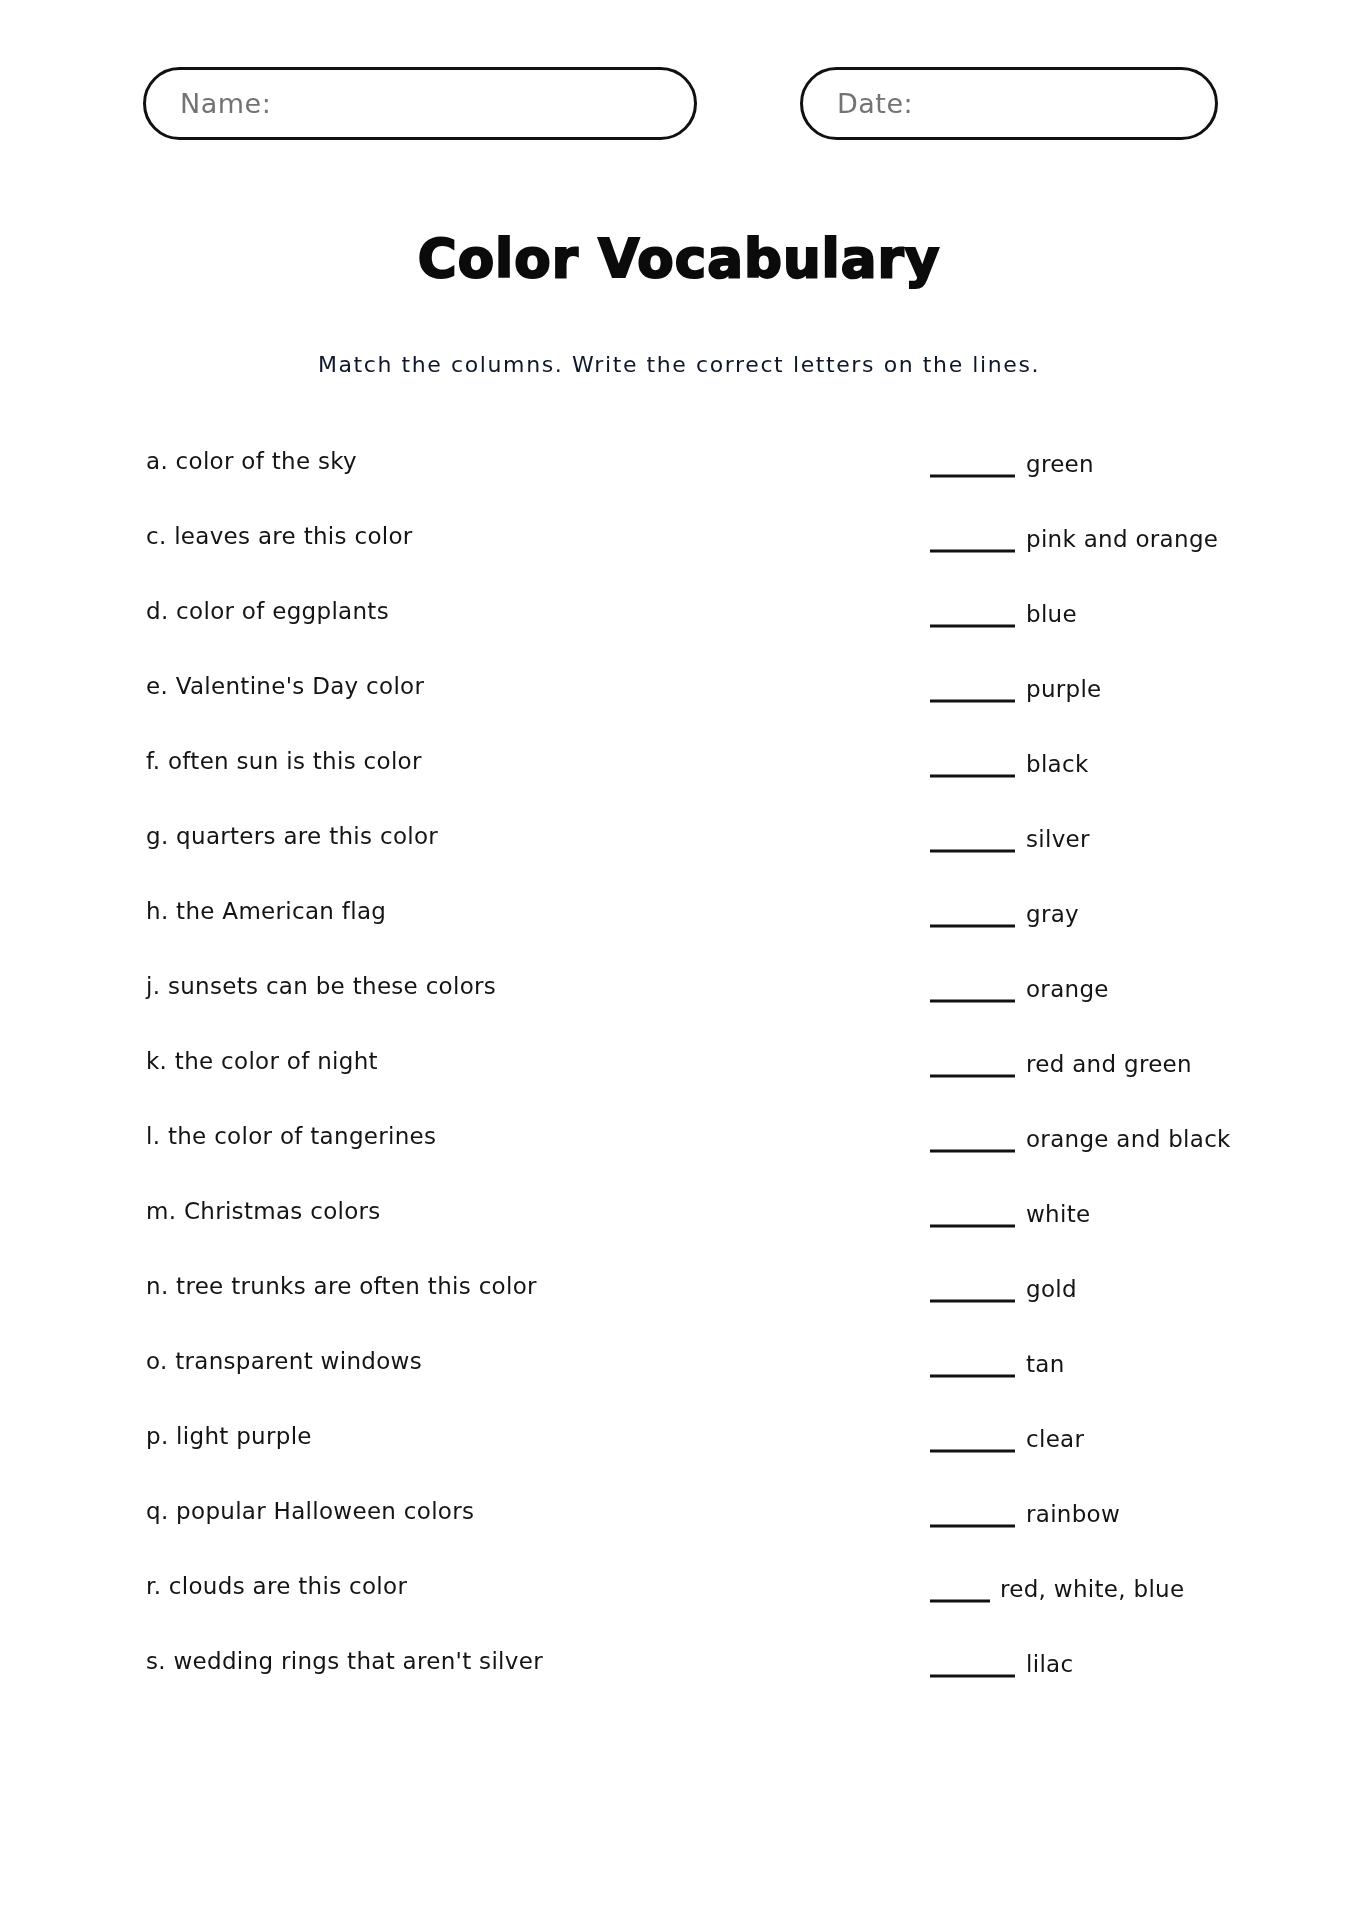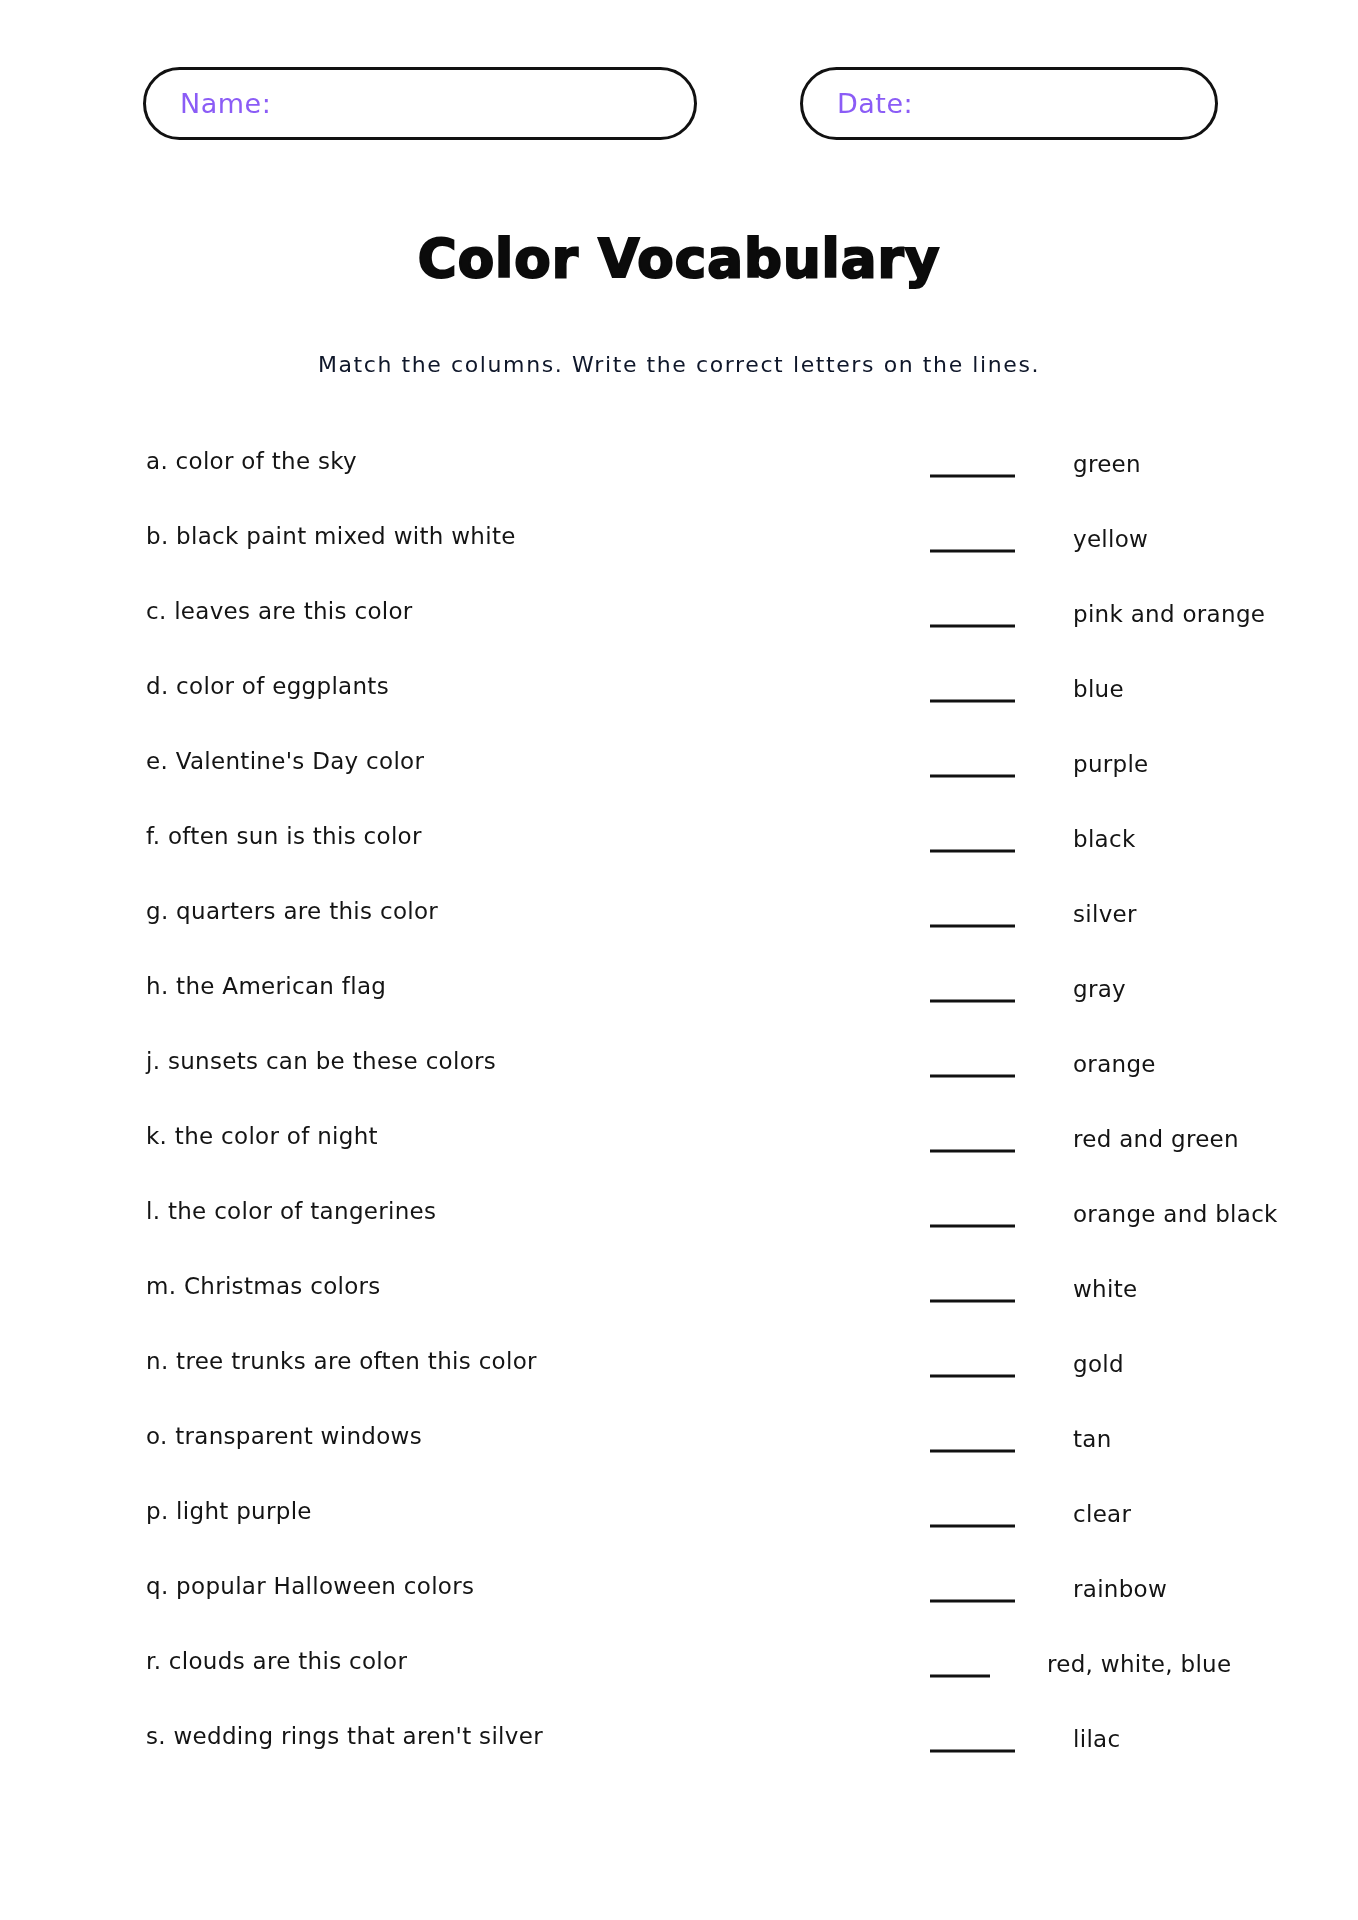--- a/index.html
+++ b/index.html
@@ -25,21 +25,21 @@
     box-sizing: border-box;
     display: flex;
     align-items: center;
     background: #fff;
   }
   .pill-name { left: 143px; width: 554px; }
   .pill-date { left: 800px; width: 418px; }
   .pill-label {
     font-size: 27px;
     padding-left: 34px;
-    color: #8b5cf6;
+    color: #737373;
     letter-spacing: 0.5px;
   }
   .title {
     position: absolute;
     top: 228px;
     left: 0;
     width: 100%;
     text-align: center;
     font-size: 53px;
     font-weight: bold;
@@ -82,21 +82,20 @@
     position: absolute;
     left: 930px;
     top: 50%;
     transform: translateY(-50%);
     font-size: 23px;
     letter-spacing: 0.3px;
     white-space: nowrap;
     color: #141414;
     display: flex;
     align-items: baseline;
-    gap: 47px;
   }
   .blank-line {
     display: inline-block;
     width: 85px;
     height: 1em;
     border-bottom: 3px solid #111;
     transform: translateY(6px);
     margin-right: 11px;
   }
   .blank-line.short {
@@ -126,27 +125,20 @@
 
   <div class="rows">
     <div class="row">
       <span class="left-text">a. color of the sky</span>
       <span class="right-group">
         <span class="blank-line"></span>
         <span class="color-word">green</span>
       </span>
     </div>
 
-    <div class="row">
-      <span class="left-text">b. black paint mixed with white</span>
-      <span class="right-group">
-        <span class="blank-line"></span>
-        <span class="color-word">yellow</span>
-      </span>
-    </div>
 
     <div class="row">
       <span class="left-text">c. leaves are this color</span>
       <span class="right-group">
         <span class="blank-line"></span>
         <span class="color-word">pink and orange</span>
       </span>
     </div>
 
     <div class="row">

